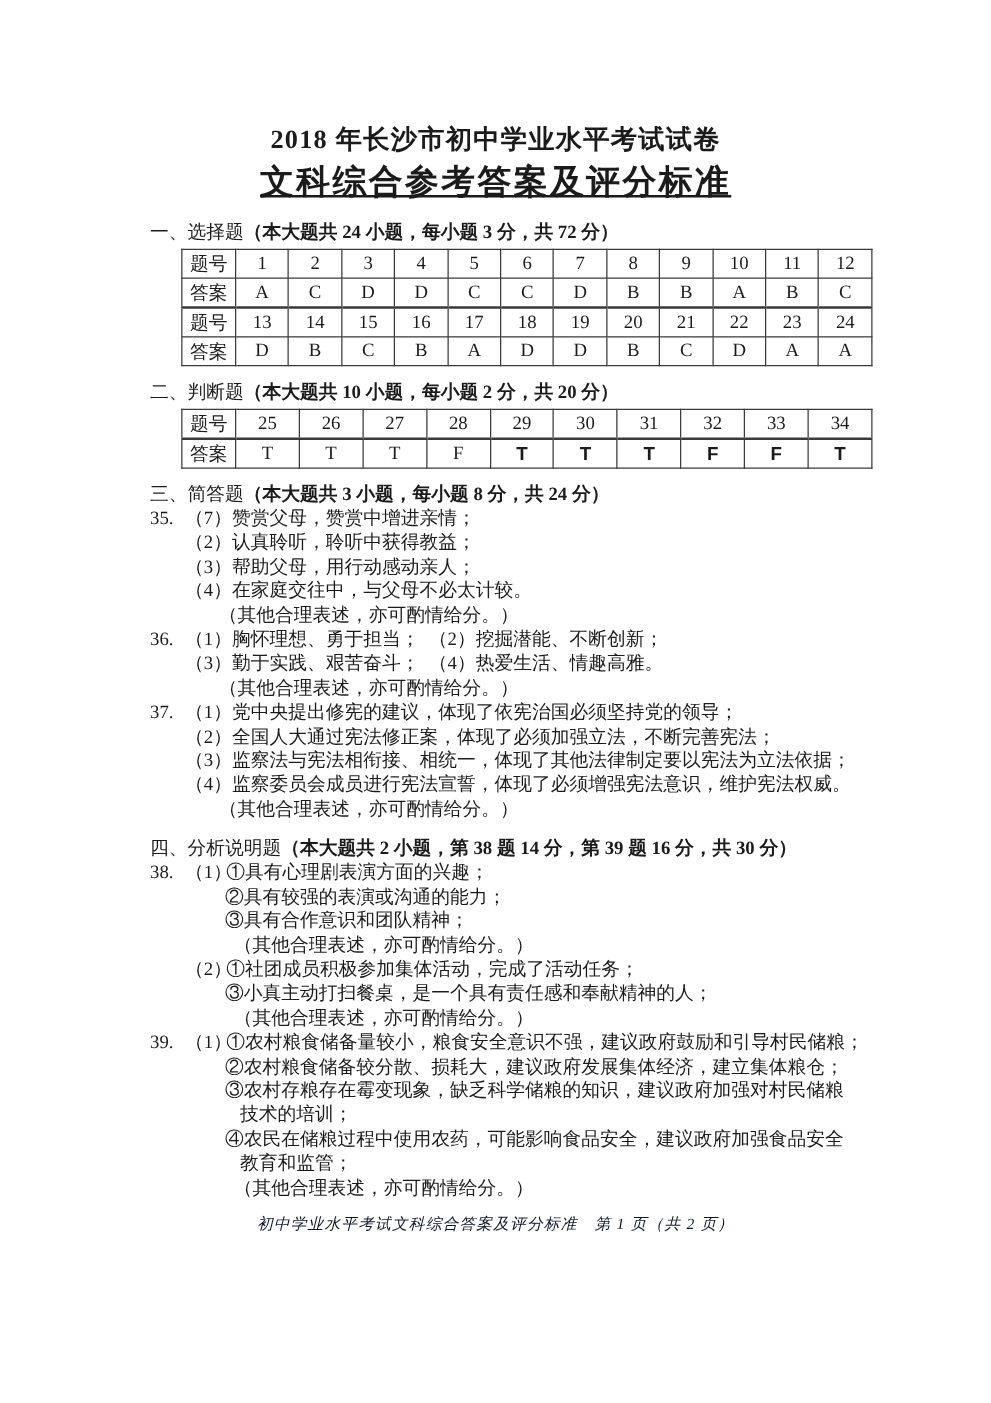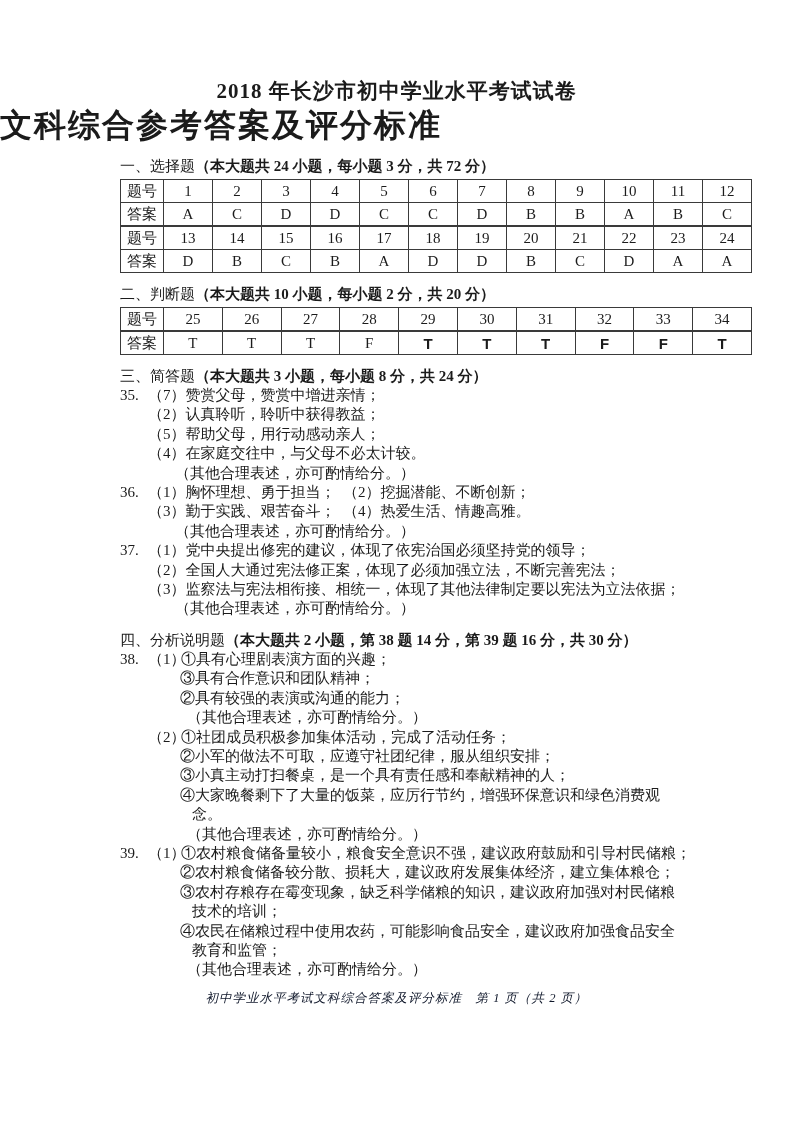--- a/index.html
+++ b/index.html
@@ -3,56 +3,58 @@
 <meta charset="utf-8">
 <style>
   html,body { margin:0; padding:0; background:#888; }
   .page {
     position: relative;
     width: 793px;
     height: 1122px;
     margin: 0 auto;
     background: #ffffff;
     box-sizing: border-box;
-    padding-top: 78px;
+    padding-top: 98px;
     font-family: "Liberation Serif", "DejaVu Serif", serif;
     color: #1b1b1b;
     overflow: hidden;
   }
   .title1 {
     margin: 0;
     text-align: center;
     font-size: 21px;
     line-height: 27px;
     font-weight: 700;
     letter-spacing: 1px;
     font-family: "Liberation Serif", "DejaVu Serif", serif;
   }
   .title2 {
     margin: 3px 0 0 0;
-    text-align: left;
-    font-size: 32px;
+    text-align: center;
+    font-size: 27px;
     line-height: 35px;
     font-weight: 700;
     letter-spacing: 2px;
     font-family: "Liberation Sans", "DejaVu Sans", sans-serif;
+    text-decoration: underline;
   }
   .content { margin: 0 108px 0 120px; }
   .sec-h { margin-top: 11px; font-size: 15px; line-height: 20px; }
   .sec-h.first { margin-top: 13px; }
   .sec-name {
     font-family: "Liberation Sans", "DejaVu Sans", sans-serif;
     font-weight: 400;
   }
   .sec-meta { font-weight: 700; }
   table.ans {
     border-collapse: collapse;
     table-layout: fixed;
-    width: 632px;
+    width: 553px;
     margin-top: 3px;
+    margin-left: 25px;
   }
   table.ans td {
     border: 1px solid #3a3a3a;
     height: 22px;
     text-align: center;
     vertical-align: middle;
     font-size: 15px;
     padding: 0;
   }
   table.ans col.lblcol { width: 43px; }
@@ -221,51 +223,50 @@
 
     <div class="sec-h">
       <span class="sec-name">三、简答题</span><span class="sec-meta">（本大题共 3 小题，每小题 8 分，共 24 分）</span>
     </div>
 
     <div class="body">
 
       <div>
         <div class="line"><span class="qnum">35.</span><span>（7）赞赏父母，赞赏中增进亲情；</span></div>
         <div class="line sub">（2）认真聆听，聆听中获得教益；</div>
-        <div class="line sub">（5）帮助父母，用行动感动亲人；</div>
+        <div class="line sub">（3）帮助父母，用行动感动亲人；</div>
         <div class="line sub">（4）在家庭交往中，与父母不必太计较。</div>
         <div class="line note1">（其他合理表述，亦可酌情给分。）</div>
       </div>
 
       <div>
         <div class="line"><span class="qnum">36.</span><span class="col1">（1）胸怀理想、勇于担当；</span><span>（2）挖掘潜能、不断创新；</span></div>
         <div class="line sub"><span class="col1">（3）勤于实践、艰苦奋斗；</span><span>（4）热爱生活、情趣高雅。</span></div>
         <div class="line note1">（其他合理表述，亦可酌情给分。）</div>
       </div>
 
       <div>
         <div class="line"><span class="qnum">37.</span><span>（1）党中央提出修宪的建议，体现了依宪治国必须坚持党的领导；</span></div>
         <div class="line sub">（2）全国人大通过宪法修正案，体现了必须加强立法，不断完善宪法；</div>
         <div class="line sub">（3）监察法与宪法相衔接、相统一，体现了其他法律制定要以宪法为立法依据；</div>
+        <div class="line sub">（4）监察委员会成员进行宪法宣誓，体现了必须增强宪法意识，维护宪法权威。</div>
         <div class="line note1">（其他合理表述，亦可酌情给分。）</div>
       </div>
 
       <div class="sec-h">
         <span class="sec-name">四、分析说明题</span><span class="sec-meta">（本大题共 2 小题，第 38 题 14 分，第 39 题 16 分，共 30 分）</span>
       </div>
 
       <div>
         <div class="line"><span class="qnum">38.</span><span class="pnum">（1）</span><span>①具有心理剧表演方面的兴趣；</span></div>
+        <div class="line subc">②具有较强的表演或沟通的能力；</div>
         <div class="line subc">③具有合作意识和团队精神；</div>
-        <div class="line subc">②具有较强的表演或沟通的能力；</div>
         <div class="line note2">（其他合理表述，亦可酌情给分。）</div>
         <div class="line sub"><span class="pnum">（2）</span><span>①社团成员积极参加集体活动，完成了活动任务；</span></div>
-        <div class="line subc">②小军的做法不可取，应遵守社团纪律，服从组织安排；</div>
         <div class="line subc">③小真主动打扫餐桌，是一个具有责任感和奉献精神的人；</div>
-        <div class="line subc">④大家晚餐剩下了大量的饭菜，应厉行节约，增强环保意识和绿色消费观念。</div>
         <div class="line note2">（其他合理表述，亦可酌情给分。）</div>
       </div>
 
       <div>
         <div class="line"><span class="qnum">39.</span><span class="pnum">（1）</span><span>①农村粮食储备量较小，粮食安全意识不强，建议政府鼓励和引导村民储粮；</span></div>
         <div class="line subc">②农村粮食储备较分散、损耗大，建议政府发展集体经济，建立集体粮仓；</div>
         <div class="line subc">③农村存粮存在霉变现象，缺乏科学储粮的知识，建议政府加强对村民储粮技术的培训；</div>
         <div class="line subc">④农民在储粮过程中使用农药，可能影响食品安全，建议政府加强食品安全教育和监管；</div>
         <div class="line note2">（其他合理表述，亦可酌情给分。）</div>
       </div>

